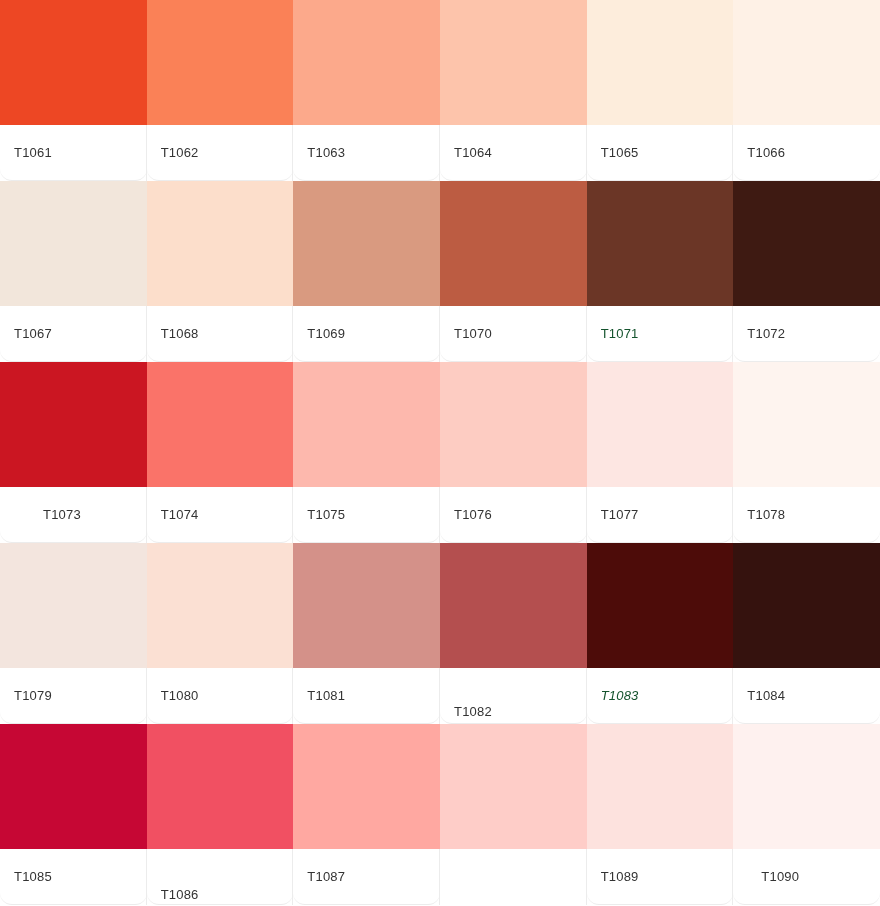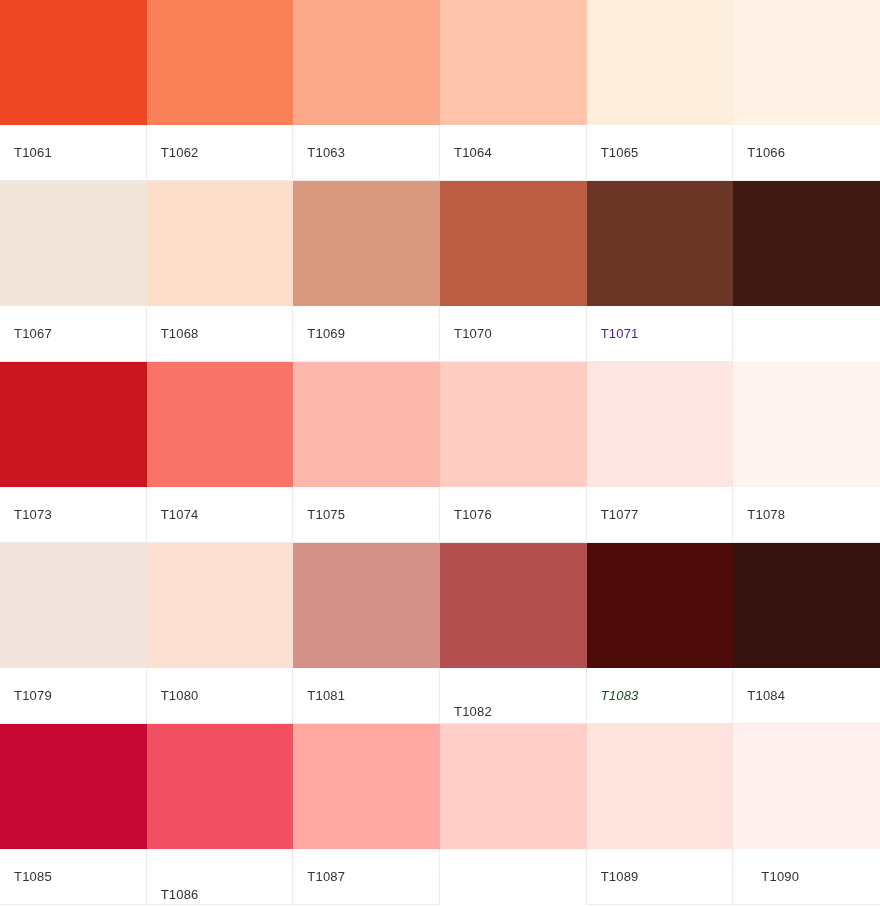--- a/index.html
+++ b/index.html
@@ -54,20 +54,21 @@
   }
 
   .swatch-label-band {
     flex: 1 1 auto;
     display: flex;
     align-items: center;
     padding-left: 14px;
     box-sizing: border-box;
     background: #ffffff;
     border-bottom: 1px solid #ececec;
+    border-radius: 12px;
   }
 
   .swatch-label {
     font-size: 13px;
     line-height: 1;
     color: #333333;
     letter-spacing: 0.2px;
     font-family: "Liberation Sans", sans-serif;
   }
 </style>
@@ -131,30 +132,33 @@
     </div>
     <div class="swatch-cell">
       <div class="swatch-color" style="background-color: rgb(188, 92, 66);"></div>
       <div class="swatch-label-band">
         <span class="swatch-label" style="color: rgb(51, 51, 51);">T1070</span>
       </div>
     </div>
     <div class="swatch-cell">
       <div class="swatch-color" style="background-color: rgb(107, 54, 38);"></div>
       <div class="swatch-label-band">
-        <span class="swatch-label" style="color: #4c1d95;">T1071</span>
+        <span class="swatch-label" style="color: #14532d;">T1071</span>
       </div>
     </div>
     <div class="swatch-cell">
       <div class="swatch-color" style="background-color: rgb(62, 26, 18);"></div>
+      <div class="swatch-label-band">
+        <span class="swatch-label" style="color: rgb(51, 51, 51);">T1072</span>
+      </div>
     </div>
     <div class="swatch-cell">
       <div class="swatch-color" style="background-color: rgb(203, 22, 34);"></div>
       <div class="swatch-label-band">
-        <span class="swatch-label" style="color: rgb(51, 51, 51);">T1073</span>
+        <span class="swatch-label" style="color: rgb(51, 51, 51); margin-left: 29px;">T1073</span>
       </div>
     </div>
     <div class="swatch-cell">
       <div class="swatch-color" style="background-color: rgb(250, 115, 105);"></div>
       <div class="swatch-label-band">
         <span class="swatch-label" style="color: rgb(51, 51, 51);">T1074</span>
       </div>
     </div>
     <div class="swatch-cell">
       <div class="swatch-color" style="background-color: rgb(253, 184, 173);"></div>

